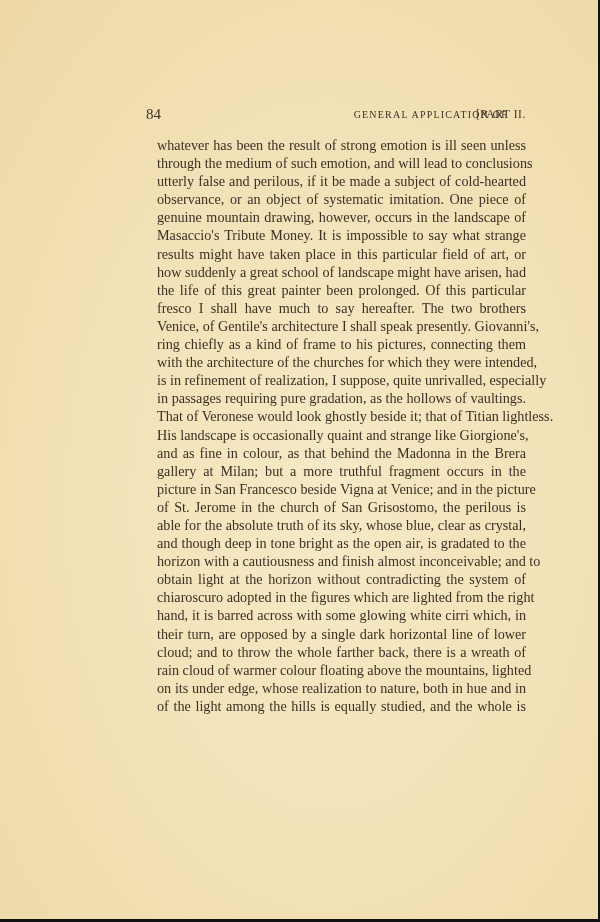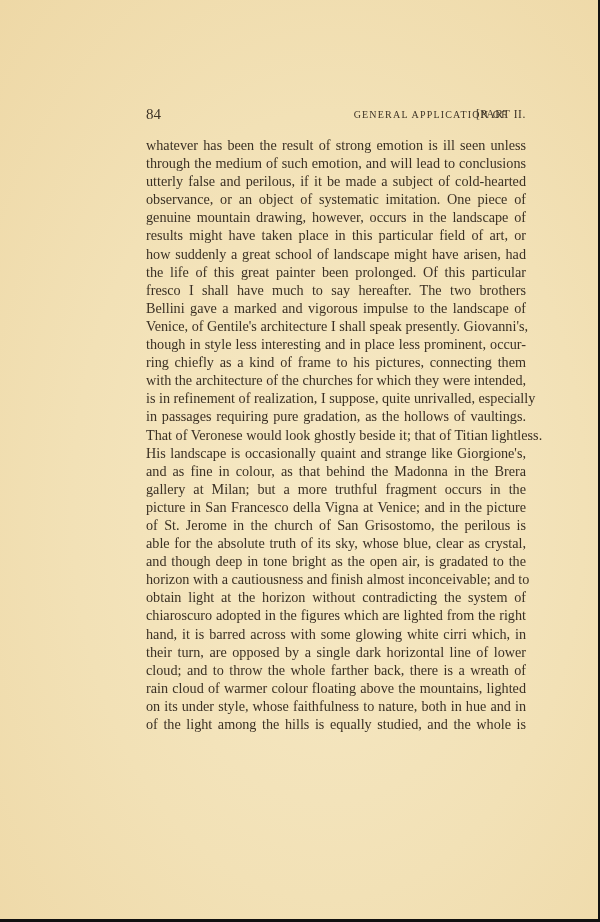--- a/index.html
+++ b/index.html
@@ -23,60 +23,59 @@
       font-size: 10px; letter-spacing: 1.2px; padding-right: 18px;
     }
     .part { position: absolute; right: 0; top: 2px; font-size: 11.5px; letter-spacing: 0.6px; }
     .body-text {
       position: absolute; top: 136px; left: 146px; width: 380px;
       font-family: "Liberation Serif", serif; font-size: 14.2px;
       line-height: 18.1px; color: #3a3024;
     }
     .line {
       display: block; white-space: nowrap; text-align: justify;
-      text-align-last: justify; height: 18.1px;
+      text-align-last: justify; height: 18.1px; margin-left: 11px;
     }
   </style>
 </head>
 <body>
 
 <div class="page">
   <div class="header">
     <span class="page-num">84</span>
     <span class="running-title">GENERAL APPLICATION OF</span>
     <span class="part">[PART II.</span>
   </div>
   <div class="body-text" id="body-text">
       <span class="line">whatever has been the result of strong emotion is ill seen unless</span>
       <span class="line">through the medium of such emotion, and will lead to conclusions</span>
       <span class="line">utterly false and perilous, if it be made a subject of cold-hearted</span>
       <span class="line">observance, or an object of systematic imitation. One piece of</span>
       <span class="line">genuine mountain drawing, however, occurs in the landscape of</span>
+      <span class="line">Masaccio's Tribute Money. It is impossible to say what strange</span>
       <span class="line">results might have taken place in this particular field of art, or</span>
       <span class="line">how suddenly a great school of landscape might have arisen, had</span>
       <span class="line">the life of this great painter been prolonged. Of this particular</span>
       <span class="line">fresco I shall have much to say hereafter. The two brothers</span>
-      <span class="line">Bellini gave a marked and vigorous impulse to the landscape of</span>
       <span class="line">Venice, of Gentile's architecture I shall speak presently. Giovanni's,</span>
-      <span class="line">though in style less interesting and in place less prominent, occur-</span>
       <span class="line">ring chiefly as a kind of frame to his pictures, connecting them</span>
       <span class="line">with the architecture of the churches for which they were intended,</span>
       <span class="line">is in refinement of realization, I suppose, quite unrivalled, especially</span>
       <span class="line">in passages requiring pure gradation, as the hollows of vaultings.</span>
       <span class="line">That of Veronese would look ghostly beside it; that of Titian lightless.</span>
       <span class="line">His landscape is occasionally quaint and strange like Giorgione's,</span>
       <span class="line">and as fine in colour, as that behind the Madonna in the Brera</span>
       <span class="line">gallery at Milan; but a more truthful fragment occurs in the</span>
-      <span class="line">picture in San Francesco della Vigna at Venice; and in the picture</span>
+      <span class="line">picture in San Francesco beside Vigna at Venice; and in the picture</span>
       <span class="line">of St. Jerome in the church of San Grisostomo, the perilous is</span>
       <span class="line">able for the absolute truth of its sky, whose blue, clear as crystal,</span>
       <span class="line">and though deep in tone bright as the open air, is gradated to the</span>
       <span class="line">horizon with a cautiousness and finish almost inconceivable; and to</span>
       <span class="line">obtain light at the horizon without contradicting the system of</span>
       <span class="line">chiaroscuro adopted in the figures which are lighted from the right</span>
       <span class="line">hand, it is barred across with some glowing white cirri which, in</span>
       <span class="line">their turn, are opposed by a single dark horizontal line of lower</span>
       <span class="line">cloud; and to throw the whole farther back, there is a wreath of</span>
       <span class="line">rain cloud of warmer colour floating above the mountains, lighted</span>
-      <span class="line">on its under style, whose faithfulness to nature, both in hue and in</span>
+      <span class="line">on its under edge, whose realization to nature, both in hue and in</span>
       <span class="line" style="text-align-last: justify;">of the light among the hills is equally studied, and the whole is</span>
     </div>
 </div>
 
 </body></html>

